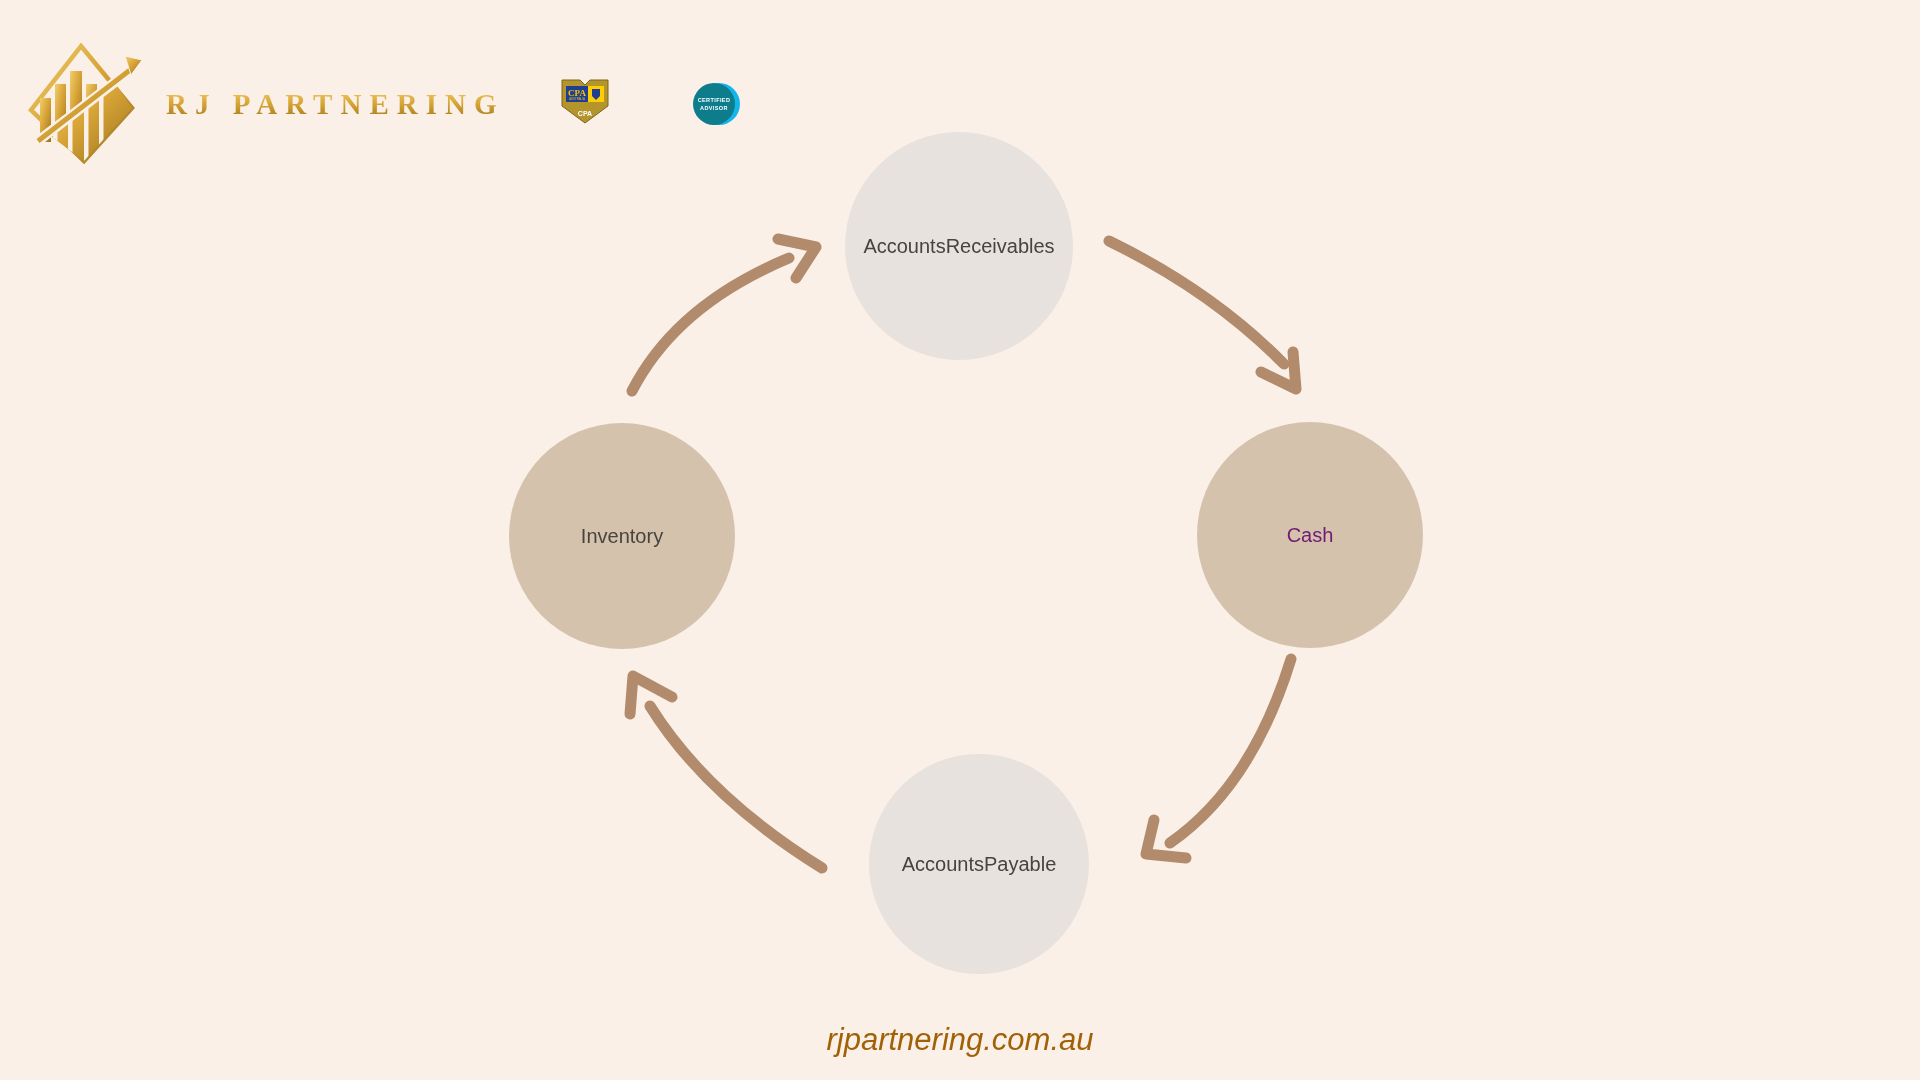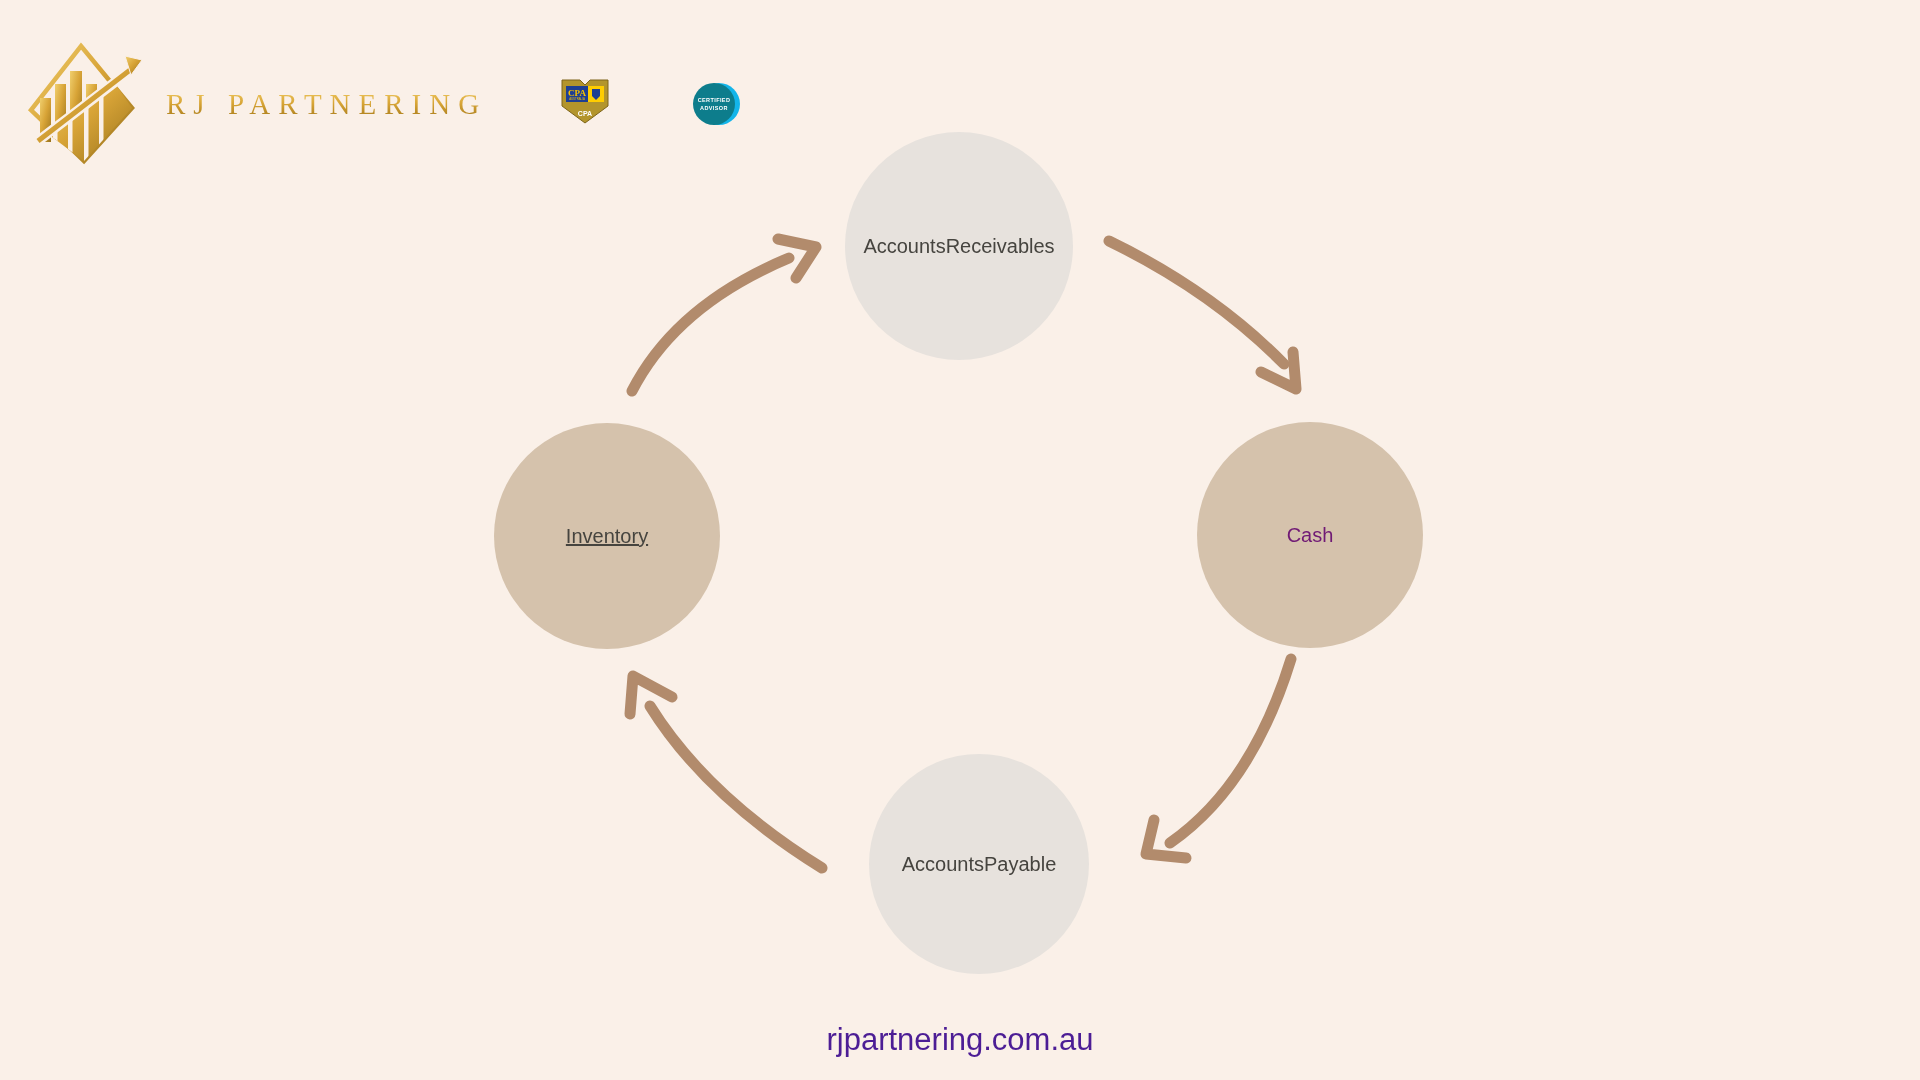--- a/index.html
+++ b/index.html
@@ -10,21 +10,21 @@
     position:relative;
     overflow:hidden;
   }
 
   
   .logo-svg { position:absolute; left:24px; top:40px; width:122px; height:130px; }
 
   .brand-name {
     position:absolute; left:166px; top:88px;
     font-family:"Liberation Serif", serif;
-    font-weight:normal; font-size:29px; letter-spacing:8px;
+    font-weight:bold; font-size:29px; letter-spacing:8px;
     color:#c49a36;
     background:linear-gradient(180deg,#edc75f 8%,#d9a637 45%,#a87c1c 92%);
     -webkit-background-clip:text; background-clip:text;
     -webkit-text-fill-color:transparent;
     white-space:nowrap;
   }
 
   .cpa-badge { position:absolute; left:560px; top:77px; width:50px; height:50px; }
 
   .round-badge {
@@ -39,31 +39,31 @@
   .arrows-svg { position:absolute; left:0; top:0; width:1920px; height:1080px; pointer-events:none; }
 
   .node {
     position:absolute; border-radius:50%;
     display:flex; flex-direction:row; align-items:center; justify-content:center;
     font-size:20px; line-height:1.35; color:#46443f;
   }
   .node-accounts-receivables { left:845px; top:132px; width:228px; height:228px; }
   .node-cash                 { left:1197px; top:422px; width:226px; height:226px; }
   .node-accounts-payable     { left:869px; top:754px; width:220px; height:220px; }
-  .node-inventory            { left:494px; top:423px; width:226px; height:226px;text-decoration:underline; }
+  .node-inventory            { left:509px; top:423px; width:226px; height:226px; }
 
   .cycle-title {
     position:absolute; left:660px; top:502px; width:600px;
     text-align:center; font-weight:bold; font-size:46px; line-height:1.28;
     color:#3b3a38;
   }
 
   .footer-website {
     position:absolute; left:0; right:0; top:1022px;
-    text-align:center; font-size:31px; color:#4c1d95;
+    text-align:center; font-size:31px; color:#a16207;font-style:italic;
   }
 </style>
 </head>
 <body style="background-color: rgb(250, 240, 232);">
 
 <svg class="logo-svg" viewBox="0 0 122 130">
   <defs>
     <linearGradient id="gold" x1="0" y1="0" x2="1" y2="1">
       <stop offset="0" stop-color="#f0cf6e"></stop>
       <stop offset="0.45" stop-color="#d8a437"></stop>

